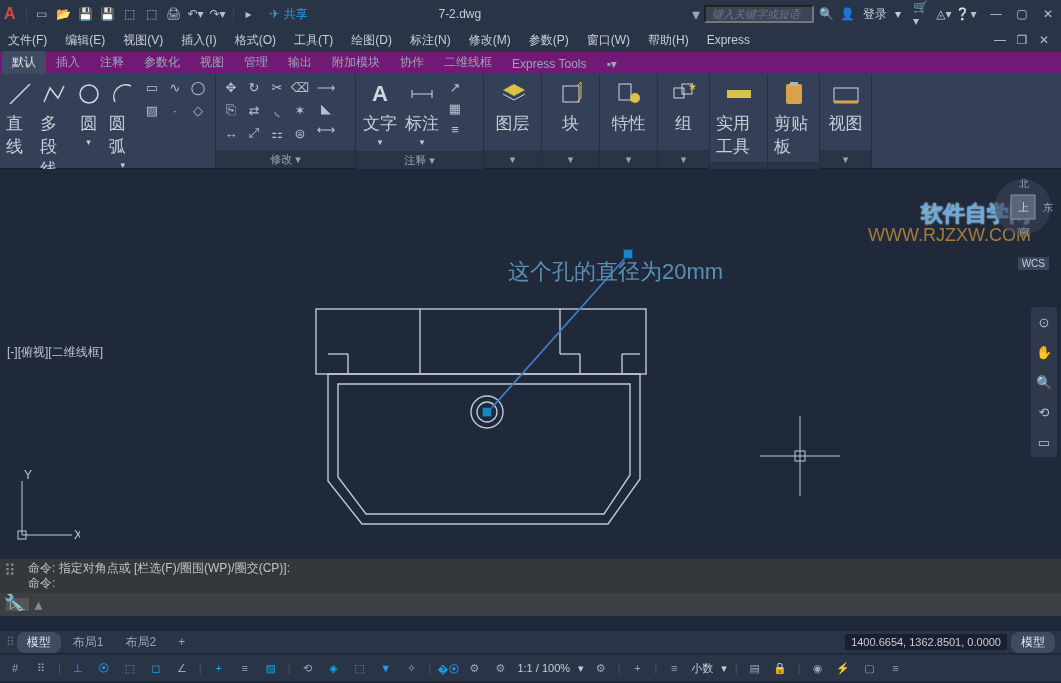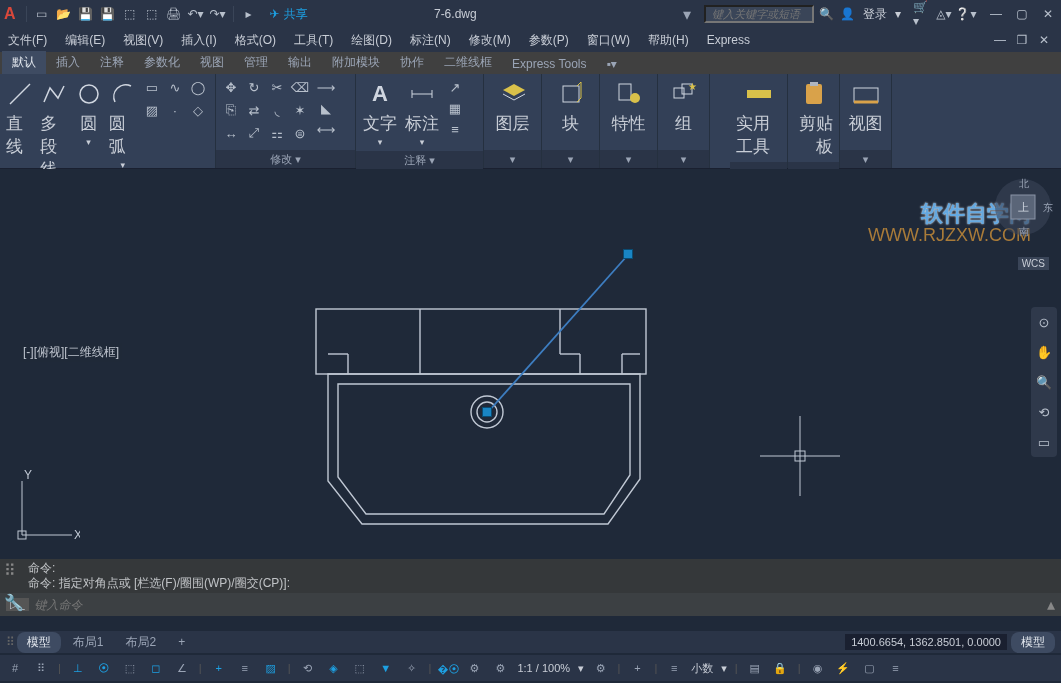--- a/index.html
+++ b/index.html
@@ -3,39 +3,39 @@
 <meta charset="utf-8">
 <style>
 * { margin: 0; padding: 0; box-sizing: border-box; font-family: "Microsoft YaHei", sans-serif; }
 body { background: #1f2939; color: #c8cdd6; width: 1061px; height: 683px; overflow: hidden; position: relative; }
 .titlebar { height: 28px; background: #2a3447; display: flex; align-items: center; padding: 0 4px; gap: 4px; }
 .logo { color: #d9483b; font-weight: bold; font-size: 16px; margin-right: 4px; }
 .tb-icon { width: 18px; height: 18px; display: flex; align-items: center; justify-content: center; color: #b8c0cc; font-size: 12px; cursor: pointer; }
 .tb-sep { width: 1px; height: 16px; background: #3a4558; margin: 0 2px; }
 .share-btn { color: #1da0e2; font-size: 12px; margin-left: 8px; display: flex; align-items: center; gap: 4px; }
 .title-center { flex: 1; text-align: center; font-size: 12px; color: #c8cdd6; margin-left: -80px; }
-.search-box { background: #3a4558; padding: 2px 6px; font-size: 11px; color: #7a8599; font-style: italic; width: 110px; height: 18px; margin-left: 9px; }
+.search-box { background: #3a4558; padding: 2px 6px; font-size: 11px; color: #7a8599; font-style: italic; width: 110px; height: 18px; }
 .login-area { display: flex; align-items: center; gap: 8px; font-size: 12px; margin-right: 8px; }
 .win-controls { display: flex; gap: 8px; margin-left: 8px; }
 .menubar { height: 24px; background: #2a3447; display: flex; align-items: center; padding: 0 8px; gap: 18px; font-size: 12px; }
 .menubar-right { margin-left: auto; display: flex; gap: 4px; }
-.ribbon-tabs { height: 22px; background: #404040; display: flex; align-items: flex-end; padding: 0 2px; font-size: 12px; }
+.ribbon-tabs { height: 22px; background: #701a75; display: flex; align-items: flex-end; padding: 0 2px; font-size: 12px; }
 .rtab { padding: 3px 10px; color: #9aa4b5; cursor: pointer; }
 .rtab.active { background: #3e4b62; color: #e0e5ec; }
 .ribbon { height: 95px; background: #334057; display: flex; border-bottom: 1px solid #1a2030; }
 .panel { border-right: 1px solid #25303f; display: flex; flex-direction: column; }
 .panel-body { flex: 1; display: flex; align-items: flex-start; padding: 4px 6px; gap: 6px; }
 .panel-label { height: 18px; background: #2a3447; font-size: 11px; text-align: center; line-height: 18px; color: #9aa4b5; }
 .big-btn { display: flex; flex-direction: column; align-items: center; gap: 2px; width: 36px; }
 .big-btn .icn { width: 28px; height: 32px; display: flex; align-items: center; justify-content: center; }
 .big-btn .lbl { font-size: 17px; color: #c8cdd6; }
 .small-grid { display: grid; grid-template-columns: repeat(3, 20px); grid-auto-rows: 20px; gap: 3px; }
 .small-grid2 { display: grid; grid-template-columns: repeat(4, 20px); grid-auto-rows: 20px; gap: 3px; }
 .sicn { width: 18px; height: 18px; display: flex; align-items: center; justify-content: center; color: #b8c0cc; font-size: 13px; }
-.viewport-tag { position: absolute; top: 174px; left: 20px; font-size: 12px; color: #c0c6d0; background: rgba(31,41,57,0.6); padding: 1px 3px; }
+.viewport-tag { position: absolute; top: 174px; left: 4px; font-size: 12px; color: #c0c6d0; background: rgba(31,41,57,0.6); padding: 1px 3px; }
 .canvas { position: absolute; top: 169px; left: 0; width: 1061px; height: 390px; background: #1f2939; }
 .ucs { position: absolute; bottom: 12px; left: 10px; }
 .viewcube { position: absolute; top: 8px; right: 8px; width: 60px; height: 60px; }
 .navbar { position: absolute; top: 138px; right: 4px; width: 26px; background: rgba(58,69,88,0.6); border-radius: 4px; padding: 6px 0; display: flex; flex-direction: column; align-items: center; gap: 12px; }
 .watermark1 { position: absolute; top: 30px; right: 30px; font-size: 22px; font-weight: bold; color: #64a8e0; text-shadow: 0 0 2px #fff; }
 .watermark2 { position: absolute; top: 56px; right: 30px; font-size: 18px; color: #a97b39; }
 .annotation { position: absolute; top: 88px; left: 508px; font-size: 22px; color: #5a8fb5; }
 .grip { position: absolute; width: 10px; height: 10px; background: #1985c4; border: 1px solid #0a4c73; }
 .cursor-cross { position: absolute; top: 247px; left: 760px; }
 .cmd-area { position: absolute; top: 559px; left: 0; width: 1061px; background: #35383a; }
@@ -65,21 +65,21 @@
   <span class="tb-icon">⬚</span>
   <span class="tb-icon">🖨</span>
   <span class="tb-icon">↶▾</span>
   <span class="tb-icon">↷▾</span>
   <span class="tb-sep"></span>
   <span class="tb-icon">▸</span>
   <span class="share-btn">
     <span>✈</span>
     <span>共享</span>
   </span>
-  <span class="title-center">7-6.dwg</span>
+  <span class="title-center">7-2.dwg</span>
   <span style="color:#9aa4b5;">▾</span>
   <input class="search-box" placeholder="键入关键字或短语" style="">
   <span class="tb-icon">🔍</span>
   <span class="login-area">
     <span>👤</span>
     <span>登录</span>
     <span>▾</span>
   </span>
   <span class="tb-icon">🛒▾</span>
   <span class="tb-icon">◬▾</span>
@@ -282,36 +282,36 @@
               <rect x="12" y="4" width="10" height="10" stroke="#d0d6e0" fill="none"></rect>
               <text x="18" y="10" fill="#d9c14a" font-size="10">★</text>
             </svg>
           </span>
         <span class="lbl">组</span>
       </div>
     </div>
     <div class="panel-label">▾</div>
   </div>
 
-  <div class="panel" style="width:58px;margin-left:20px;">
+  <div class="panel" style="width:58px;">
     <div class="panel-body" style="justify-content:center;">
       <div class="big-btn" style="width:48px;">
         <span class="icn">
             <svg width="28" height="20">
               <rect x="2" y="6" width="24" height="8" fill="#d9c14a"></rect>
             </svg>
           </span>
         <span class="lbl">实用工具</span>
       </div>
     </div>
     <div class="panel-label">▾</div>
   </div>
 
   <div class="panel" style="width:52px;">
-    <div class="panel-body" style="justify-content:center;text-align:right;">
+    <div class="panel-body" style="justify-content:center;">
       <div class="big-btn" style="width:44px;">
         <span class="icn">
             <svg width="24" height="28">
               <rect x="4" y="4" width="16" height="20" rx="2" fill="#d9a24a"></rect>
               <rect x="8" y="2" width="8" height="4" fill="#b0b6c0"></rect>
             </svg>
           </span>
         <span class="lbl">剪贴板</span>
       </div>
     </div>
@@ -356,20 +356,21 @@
 
       <circle cx="487" cy="243" r="16"></circle>
       <circle cx="487" cy="243" r="10"></circle>
     </g>
 
     <line x1="488" y1="243" x2="627" y2="87" stroke="#3d7dc0" stroke-width="1.8"></line>
   </svg>
 
   <div class="grip" style="top:238px;left:482px;"></div>
   <div class="grip" style="top:80px;left:623px;"></div>
+  <div class="annotation">这个孔的直径为20mm</div>
 
   <div class="watermark1">软件自学网</div>
   <div class="watermark2">WWW.RJZXW.COM</div>
 
   <svg class="cursor-cross" width="80" height="80">
     <line x1="40" y1="0" x2="40" y2="80" stroke="#c0c8d4"></line>
     <line x1="0" y1="40" x2="80" y2="40" stroke="#c0c8d4"></line>
     <rect x="35" y="35" width="10" height="10" stroke="#c0c8d4" fill="none"></rect>
   </svg>
 
@@ -400,26 +401,25 @@
     <span class="sicn">✋</span>
     <span class="sicn">🔍</span>
     <span class="sicn">⟲</span>
     <span class="sicn">▭</span>
   </div>
 </div>
 
 <div class="cmd-area">
   <div style="position:absolute;left:4px;top:2px;color:#888;">⠿</div>
   <div class="cmd-history">
+    <div>命令: 指定对角点或 [栏选(F)/圈围(WP)/圈交(CP)]:</div>
     <div>命令:</div>
-    <div>命令: 指定对角点或 [栏选(F)/圈围(WP)/圈交(CP)]:</div>
   </div>
   <div class="cmd-line">
     <span style="background:#555;padding:0 4px;font-size:11px;">▷_</span>
-    <input class="cmd-input" placeholder="键入命令" style="">
     <span style="color:#888;">▴</span>
   </div>
   <div style="position:absolute;left:4px;bottom:4px;color:#888;">🔧</div>
 </div>
 
 <div class="tabs-row" style="position:absolute;top:631px;left:0;width:1061px;">
   <span style="color:#666;">⠿</span>
   <span class="layout-tab active">模型</span>
   <span class="layout-tab">布局1</span>
   <span class="layout-tab">布局2</span>

